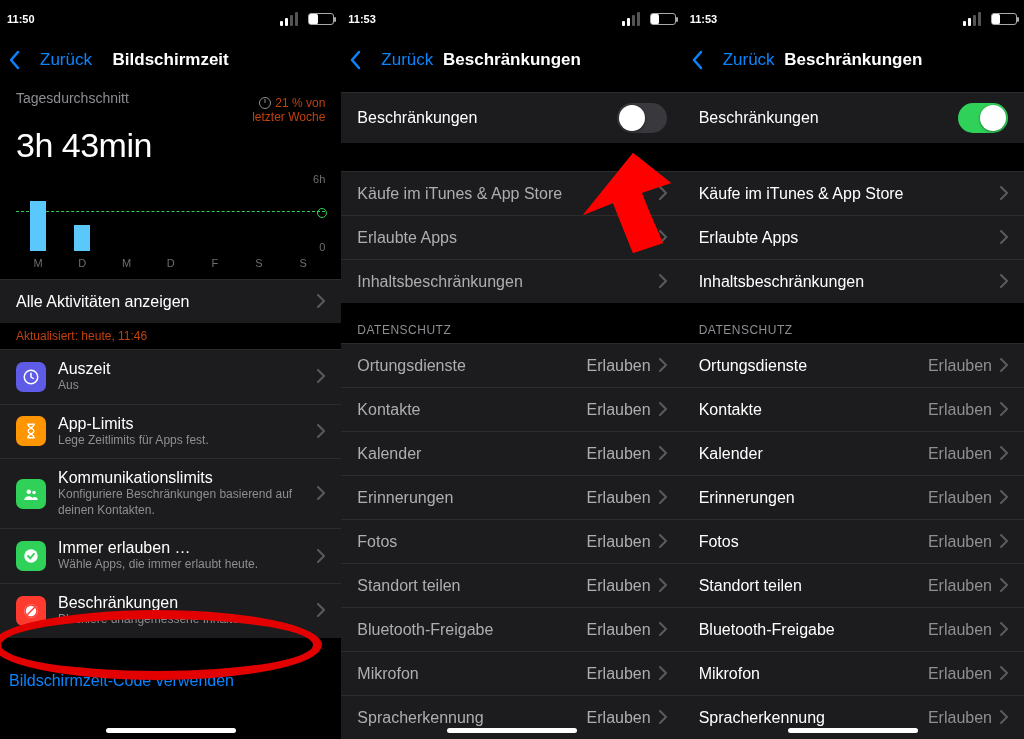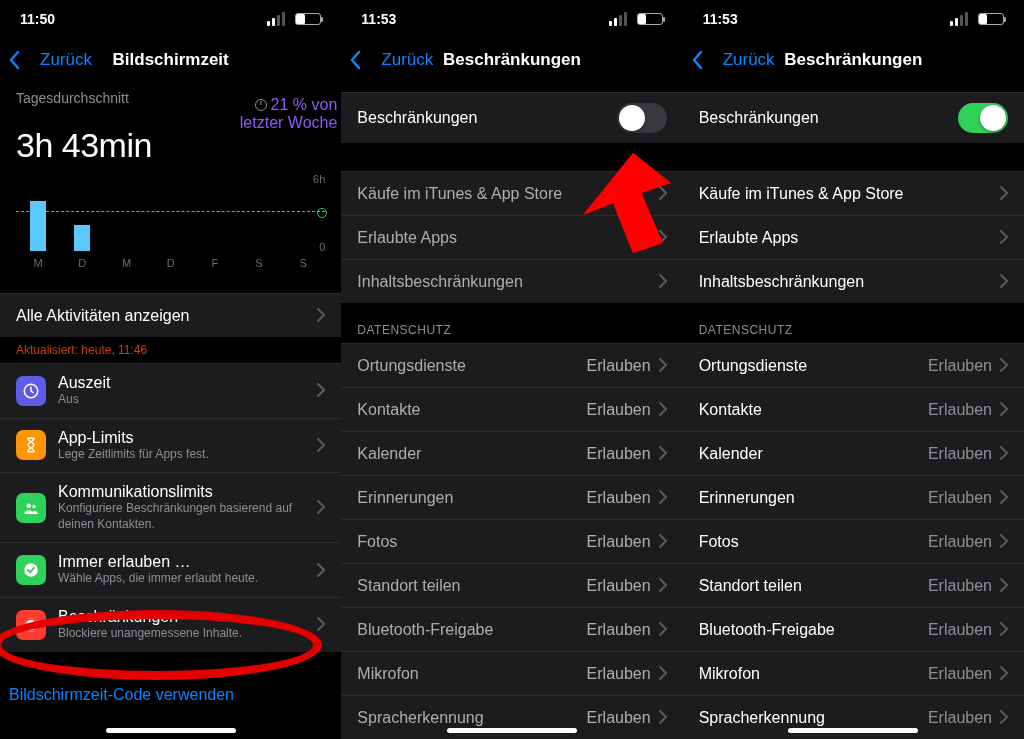--- a/index.html
+++ b/index.html
@@ -1,38 +1,38 @@
 <!DOCTYPE html>
 <html><head>
 <meta charset="utf-8">
 <style>
   * { box-sizing: border-box; margin: 0; padding: 0; }
   html, body { width: 1024px; height: 739px; background: #000; font-family: -apple-system, "Helvetica Neue", Arial, sans-serif; overflow: hidden; }
   .row3 { display: flex; width: 1024px; height: 739px; }
   .screen { position: relative; width: 341.33px; height: 739px; background: #000; color: #fff; overflow: hidden; border-right: 0; }
   
-  .status { display:flex; justify-content:space-between; align-items:center; height:38px; padding: 0 20px; font-size: 14px; font-weight:600; }
+  .status { display:flex; justify-content:space-between; align-items:center; height:38px; padding: 0 7px; font-size: 11px; font-weight:600; }
   .status .right { display:flex; gap:5px; align-items:center; }
   .sig { display:flex; gap:2px; align-items:flex-end; }
   .sig span { width:3px; background:#fff; border-radius:1px; }
   .sig span:nth-child(1){height:5px} .sig span:nth-child(2){height:8px}
   .sig span:nth-child(3){height:11px;background:#555} .sig span:nth-child(4){height:14px;background:#555}
   .batt { width:26px;height:12px;border:1px solid #aaa;border-radius:3px;position:relative; }
   .batt::after{content:"";position:absolute;right:-3px;top:3px;width:2px;height:5px;background:#aaa;border-radius:1px;}
   .batt i{display:block;height:100%;width:35%;background:#fff;border-radius:1.5px;}
   
   .nav { display:flex; align-items:center; height:44px; padding:0 8px; position:relative; }
   .back { display:flex; align-items:center; color:#0a84ff; font-size:17px; gap:20px; }
   .back svg{width:12px;height:20px;}
   .title { position:absolute; left:0;right:0; text-align:center; font-size:17px; font-weight:600; pointer-events:none; }
   
   .pad { padding: 8px 16px 4px; }
   .sub { color:#8e8e93; font-size:14px; }
   .big { font-size:34px; font-weight:300; letter-spacing:-0.5px; margin-top:20px; }
-  .delta { position:absolute; right:4px; top:96px; color:#8b5cf6; font-size:16px; text-align:right; }
+  .delta { position:absolute; right:16px; top:96px; color:#c2410c; font-size:12px; text-align:right; }
   .delta .dr { display:flex; align-items:center; gap:4px; justify-content:flex-end;}
   .clock-ic{width:12px;height:12px;border:1.3px solid #8e8e93;border-radius:50%;position:relative;display:inline-block;}
   .clock-ic::before{content:"";position:absolute;left:50%;top:50%;width:1px;height:4px;background:#8e8e93;transform-origin:bottom;transform:translate(-50%,-100%);}
   .chartbox { margin:6px 16px 0; height:94px; position:relative; }
   .chart { position:absolute; inset:0 0 18px 0; display:flex; align-items:flex-end; gap:0; }
   .col { flex:1; display:flex; flex-direction:column; align-items:center; }
   .bar { width:16px; background:#5ac8fa; }
   .b1{height:50px}.b2{height:26px}.b3,.b4,.b5,.b6,.b7{height:0}
   .axis { position:absolute; left:0;right:0;bottom:0; display:flex; }
   .axis span{flex:1;text-align:center;color:#6e6e73;font-size:11px;}
@@ -146,21 +146,21 @@
         <span>M</span>
           <span>D</span>
           <span>M</span>
           <span>D</span>
           <span>F</span>
           <span>S</span>
           <span>S</span>
       </div>
     </div>
 
-    <div class="row" style="margin-top:24px">
+    <div class="row" style="margin-top:10px">
       <div class="lbl">Alle Aktivitäten anzeigen</div>
       <span class="chev"><svg viewBox="0 0 8 14">
             <path d="M1 1l6 6-6 6" stroke="#5a5a5e" stroke-width="2" fill="none" stroke-linecap="round"></path>
           </svg></span>
     </div>
     <div class="updated">Aktualisiert: heute, 11:46</div>
 
     <div class="row">
       <div class="icon-box ic-purple">
           <svg viewBox="0 0 24 24">

